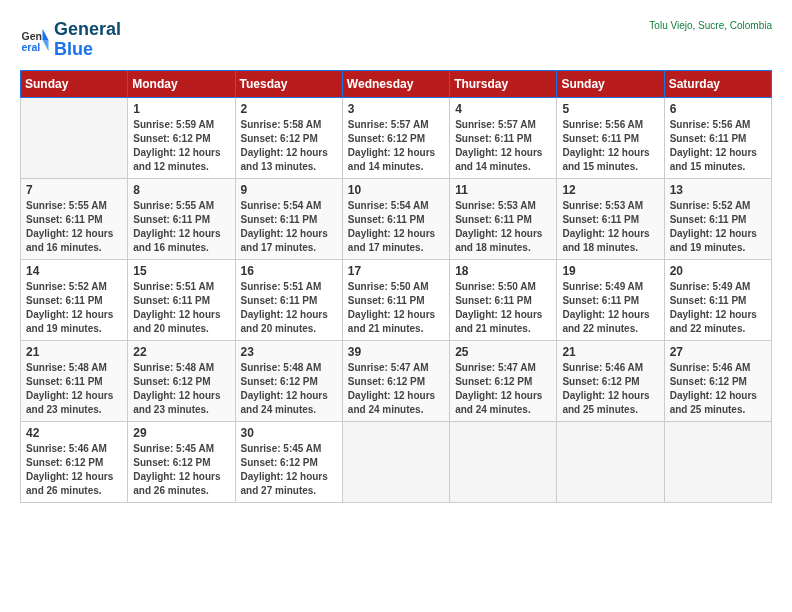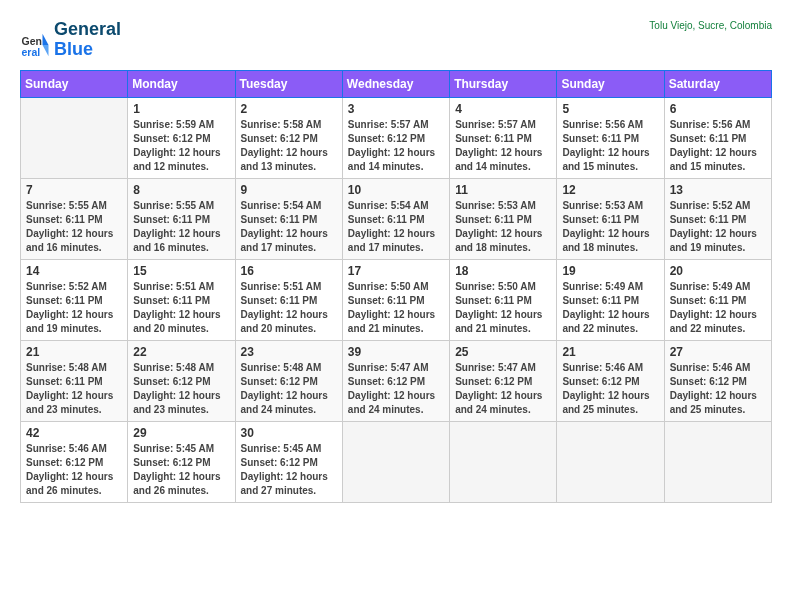--- a/index.html
+++ b/index.html
@@ -11,21 +11,21 @@
       padding: 20px;
     }
     .header-area {
       display: flex;
       justify-content: space-between;
       align-items: flex-start;
       margin-bottom: 10px;
     }
     .logo {
       display: flex;
-      align-items: flex-end;
+      align-items: center;
     }
     .logo-text {
       font-size: 18px;
       font-weight: bold;
       color: #333;
       line-height: 1.1;
     }
     .logo-text span {
       color: #0c4a6e;
     }
@@ -45,21 +45,21 @@
     .subtitle {
       font-size: 10px;
       color: #15803d;
     }
     .calendar-table {
       width: 100%;
       border-collapse: collapse;
       font-size: 11px;
     }
     .calendar-table thead tr th {
-      background: #8b5cf6;
+      background: #b91c1c;
       color: #fff;
       padding: 6px 4px;
       text-align: left;
       font-size: 12px;
       font-weight: bold;
       border: 1px solid #1a73e8;
     }
     .calendar-table tbody tr td {
       border: 1px solid #ccc;
       vertical-align: top;

